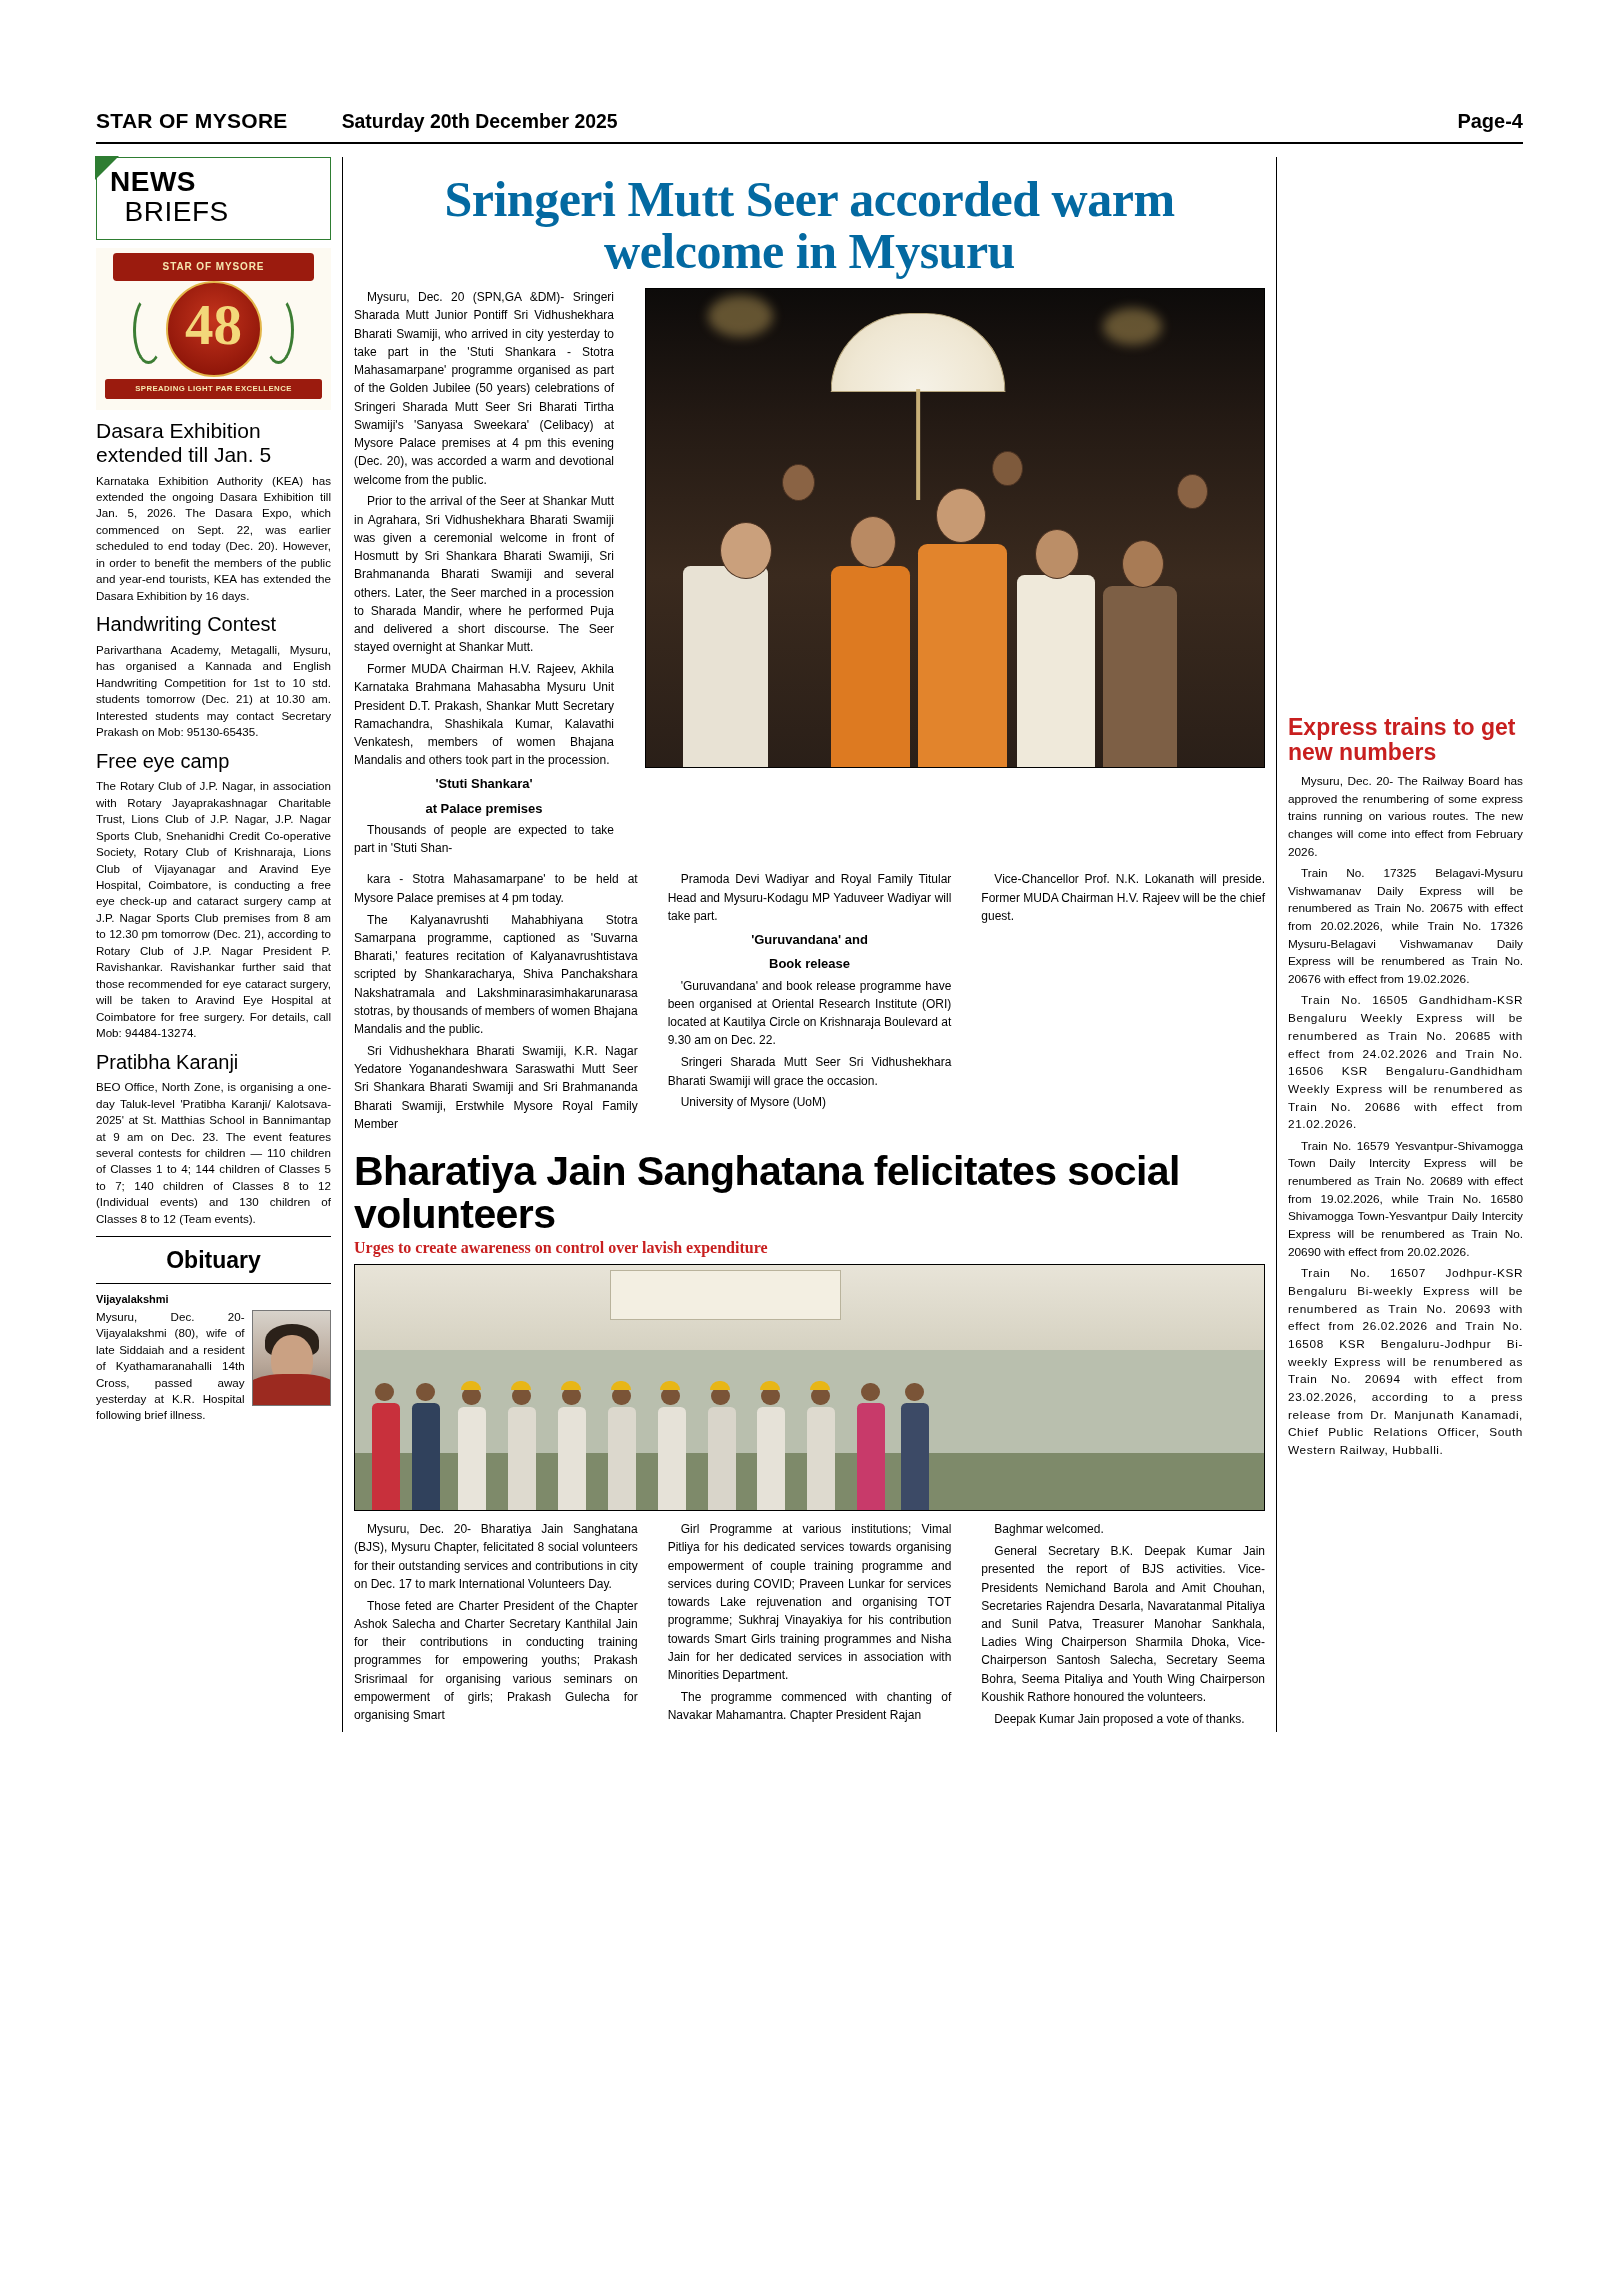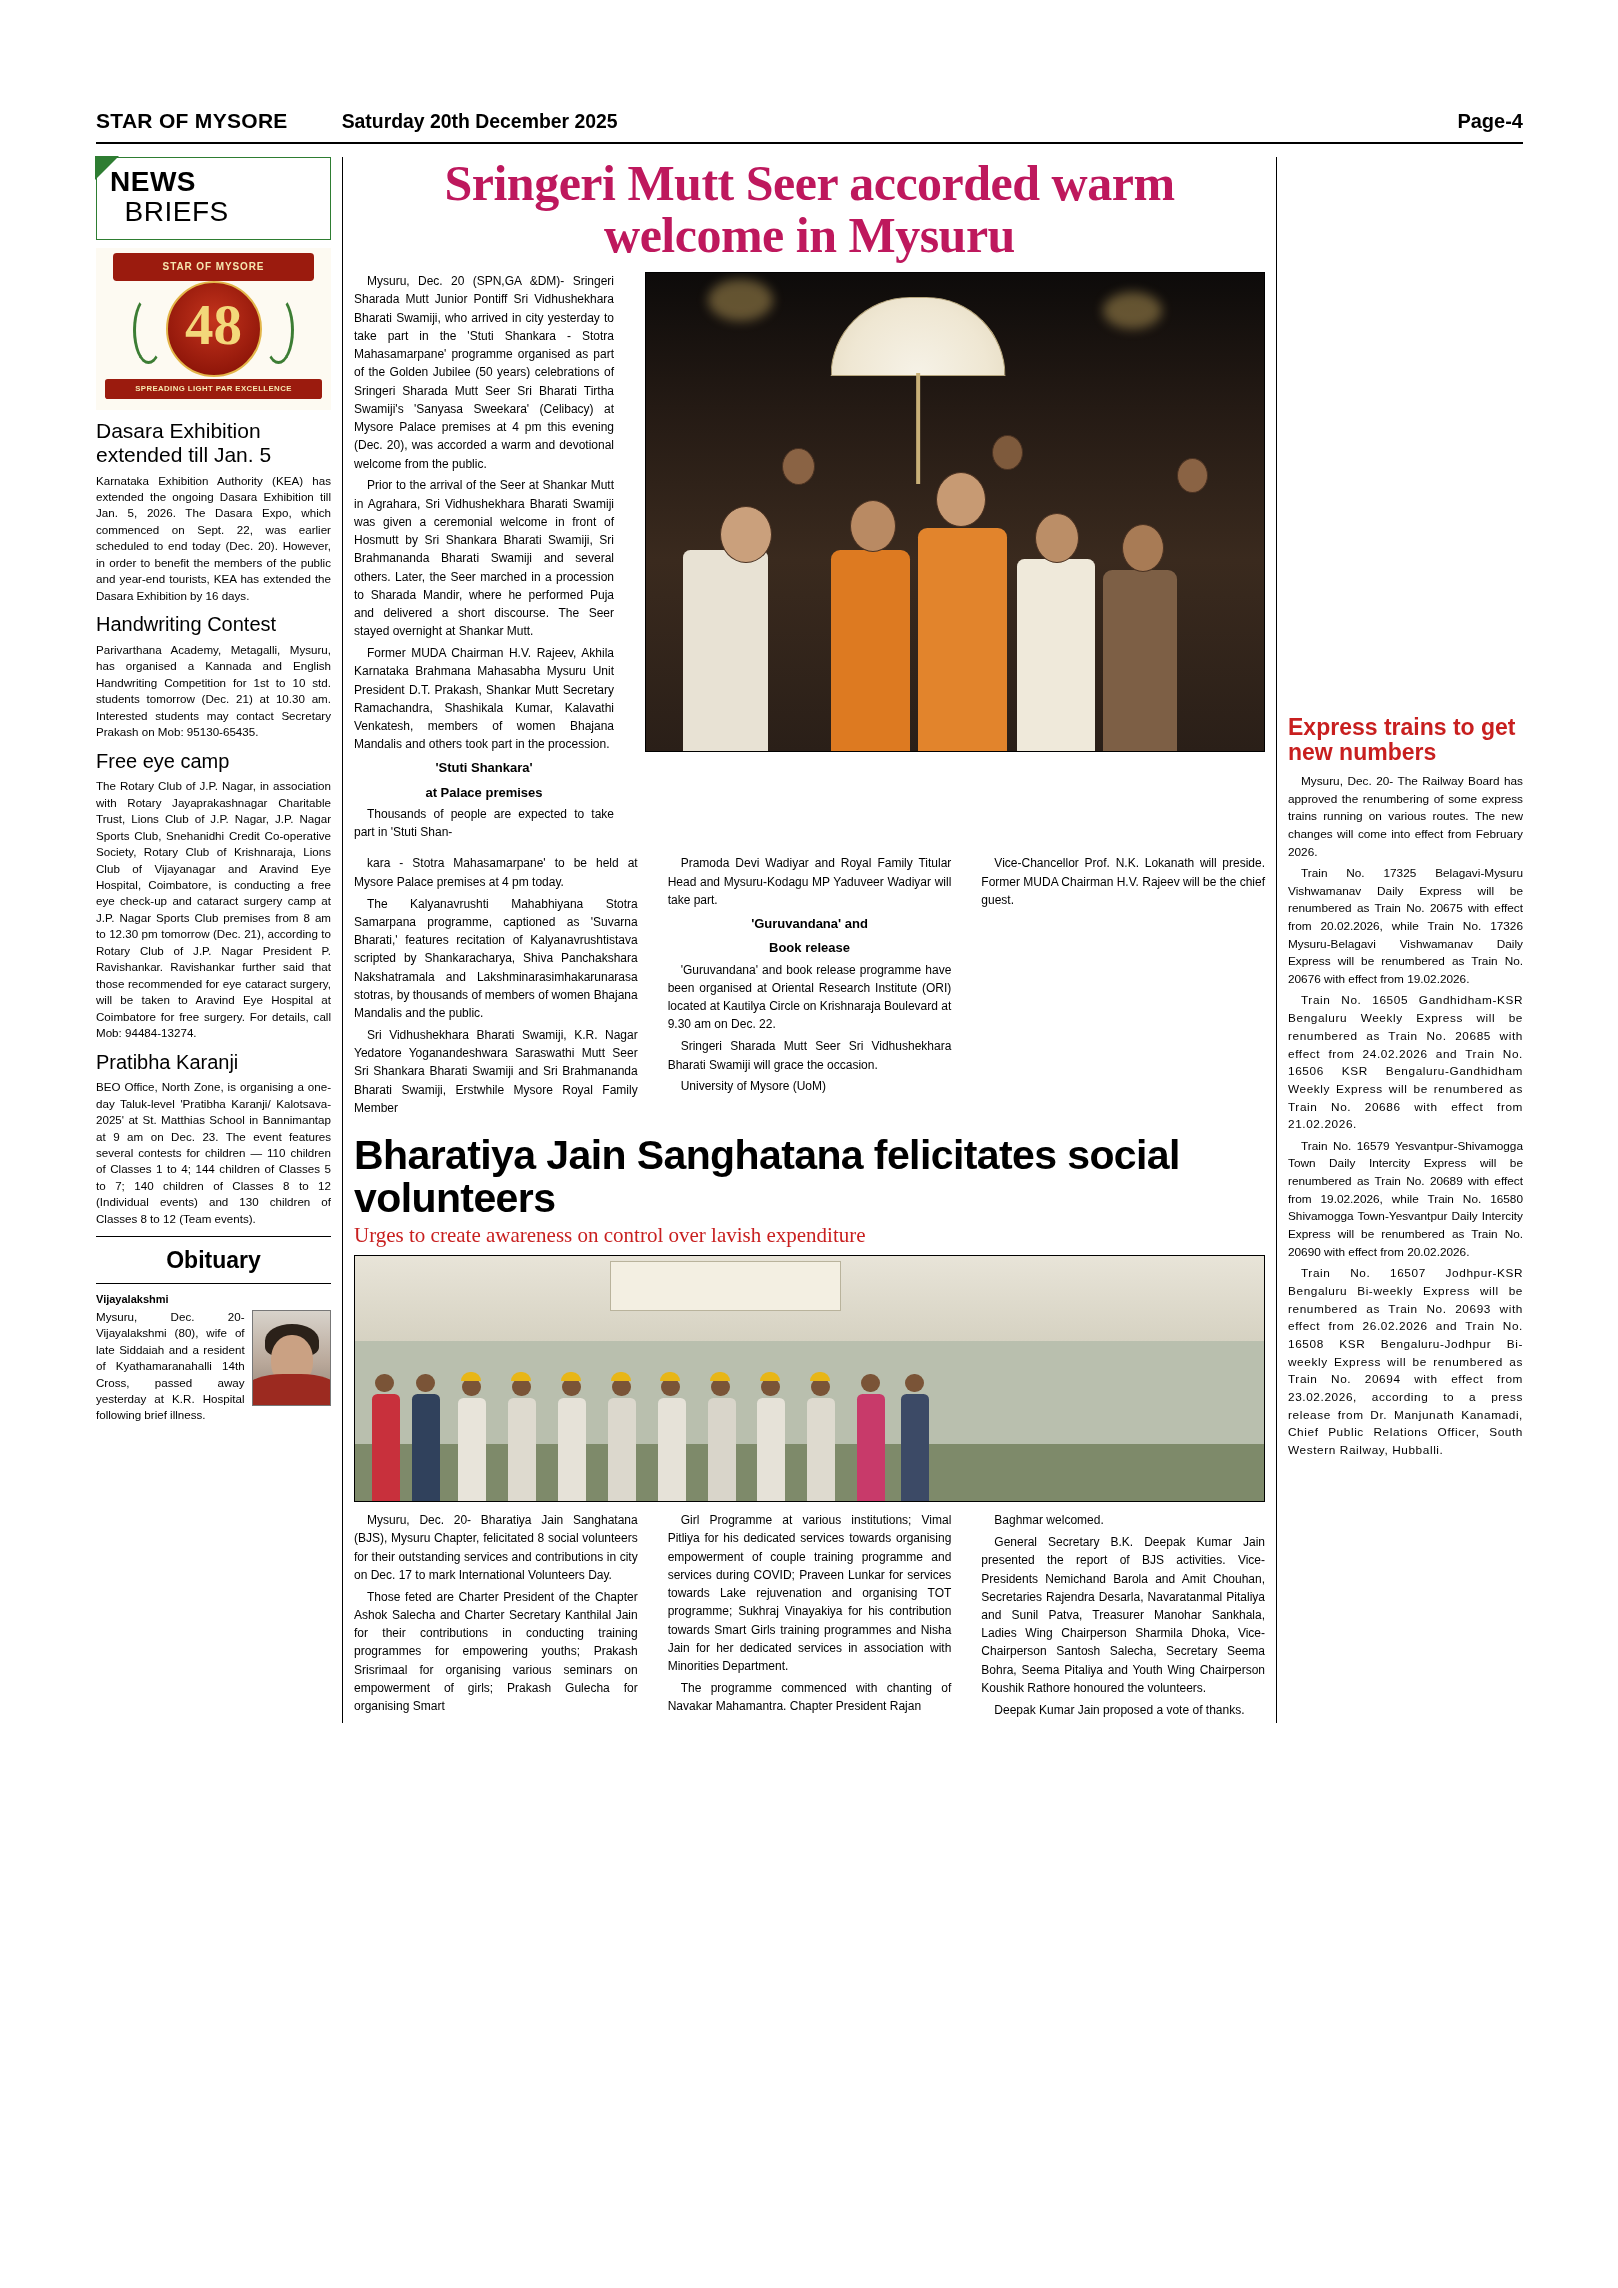--- a/index.html
+++ b/index.html
@@ -209,27 +209,27 @@
   }
   .obit-photo .sari {
     position: absolute;
     left: -5.5px; right: -5.5px; bottom: 0;
     height: 31px;
     background: #9c2a20;
     border-radius: 40% 40% 0 0;
   }
   
   .headline-red {
-    color: #be185d;
+    color: #0369a1;
     font-family: "Liberation Serif", serif;
     font-weight: bold;
     font-size: 50px;
     line-height: 1.04;
     text-align: center;
-    margin: 0 0 11px 0;
+    margin: 16px 0 11px 0;
     letter-spacing: -0.5px;
   }
   .lead-wrap { display: flex; gap: 31px; }
   .lead-col {
     width: 260px;
     flex: 0 0 260px;
     font-size: 12px;
     line-height: 1.52;
     text-align: justify;
   }
@@ -289,22 +289,22 @@
   .story2-head {
     font-size: 41px;
     font-weight: bold;
     line-height: 1.06;
     margin: 13px 0 1.8px 0;
     letter-spacing: -0.6px;
   }
   .story2-sub {
     color: #c81f1f;
     font-family: "Liberation Serif", serif;
-    font-weight: normal;
-    font-size: 21px;
+    font-weight: bold;
+    font-size: 16px;
     margin: 1.8px 0 7.4px 0;
   }
   .photo-group {
     width: 100%;
     height: 247px;
     border: 0.9px solid #000;
     position: relative;
     overflow: hidden;
     background: #b9bfae;
   }

